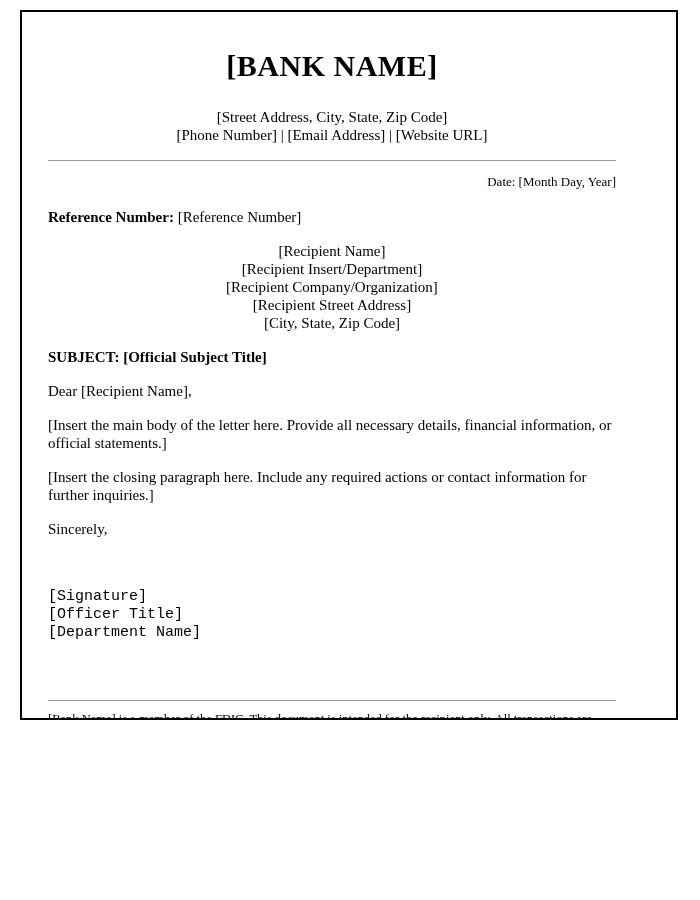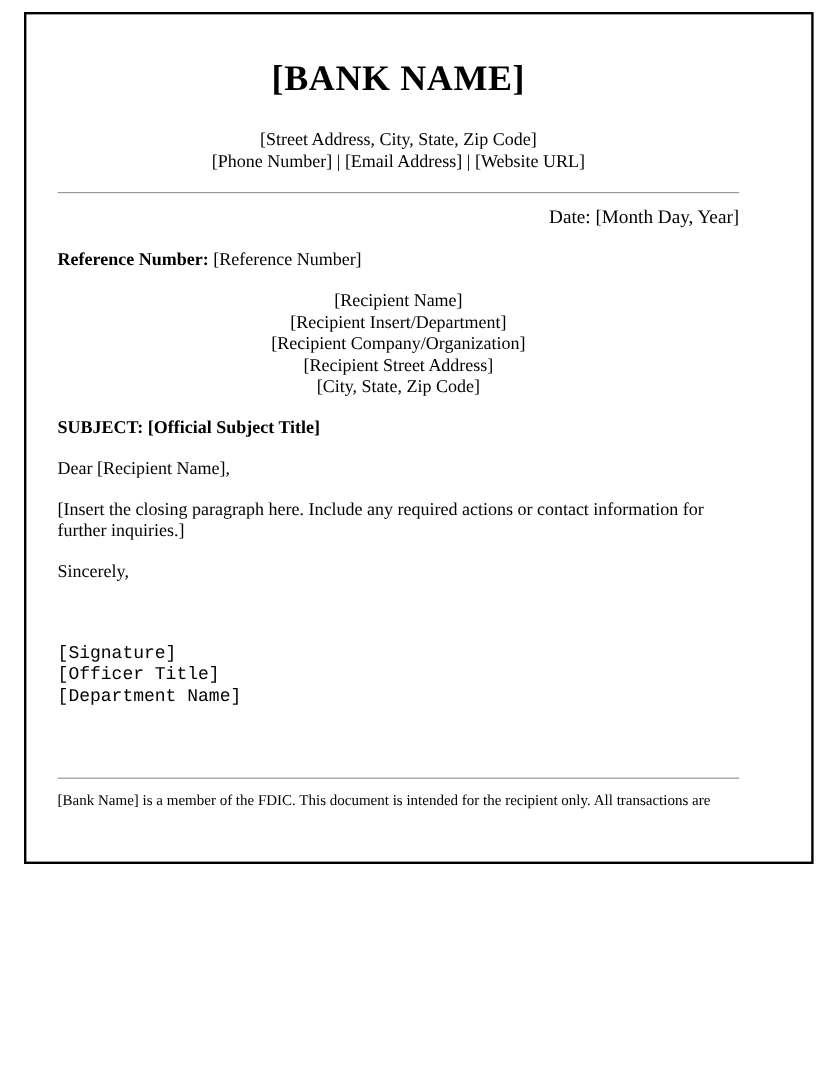--- a/index.html
+++ b/index.html
@@ -37,21 +37,21 @@
       line-height: 18px;
       margin: 0;
     }
     .rule {
       border: none;
       border-top: 1px solid #999999;
       margin: 16px 0 0 0;
     }
     .date-line {
       text-align: right;
-      font-size: 16px;
+      font-size: 13px;
       line-height: 18px;
       margin: 12px 0 17px 0;
     }
     p, .line {
       font-size: 15px;
       line-height: 18px;
       margin: 0 0 16px 0;
     }
     .block {
       margin: 0 0 16px 0;
@@ -103,20 +103,21 @@
     <div class="line">[Recipient Company/Organization]</div>
     <div class="line">[Recipient Street Address]</div>
     <div class="line">[City, State, Zip Code]</div>
   </div>
 
   <p class="bold">SUBJECT: [Official Subject Title]</p>
 
   <p>Dear [Recipient Name],</p>
 
 
+  <p>[Insert the main body of the letter here. Provide all necessary details, financial information, or official statements.]</p>
 
   <p>[Insert the closing paragraph here. Include any required actions or contact information for further inquiries.]</p>
 
   <p class="closing">Sincerely,</p>
 
   <div class="sig-block">
     <div class="line">[Signature]</div>
     <div class="line">[Officer Title]</div>
     <div class="line">[Department Name]</div>
   </div>

